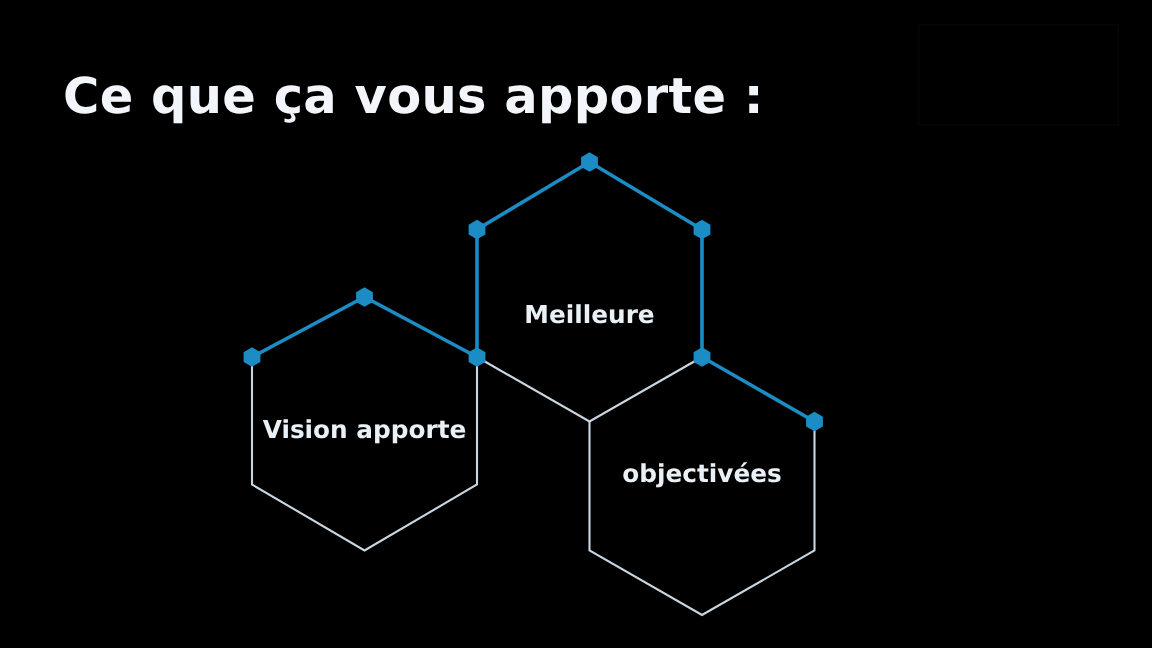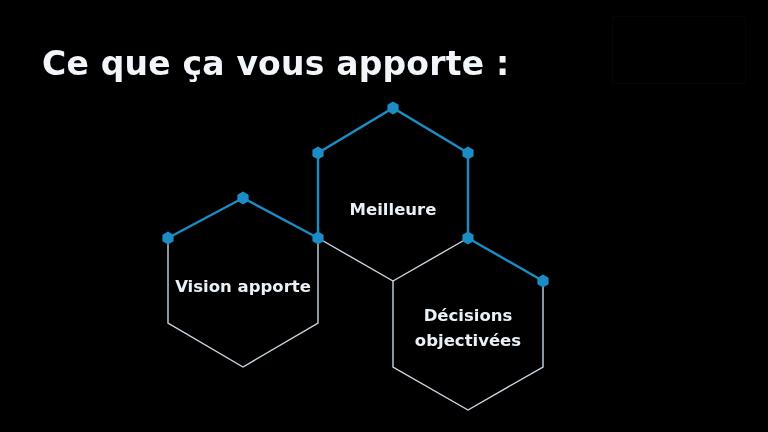--- a/index.html
+++ b/index.html
@@ -49,16 +49,15 @@
 
   <div class="label" style="left:168px; top:274px; width:150px;">
     <span>Vision apporte</span>
   </div>
 
   <div class="label" style="left:318px; top:174px; width:150px;margin-top:23px;">
     <span>Meilleure</span>
   </div>
 
   <div class="label" style="left:393px; top:303px; width:150px;">
-    <span>Décisions</span>
     <span>objectivées</span>
   </div>
 </div>
 
 </body></html>

